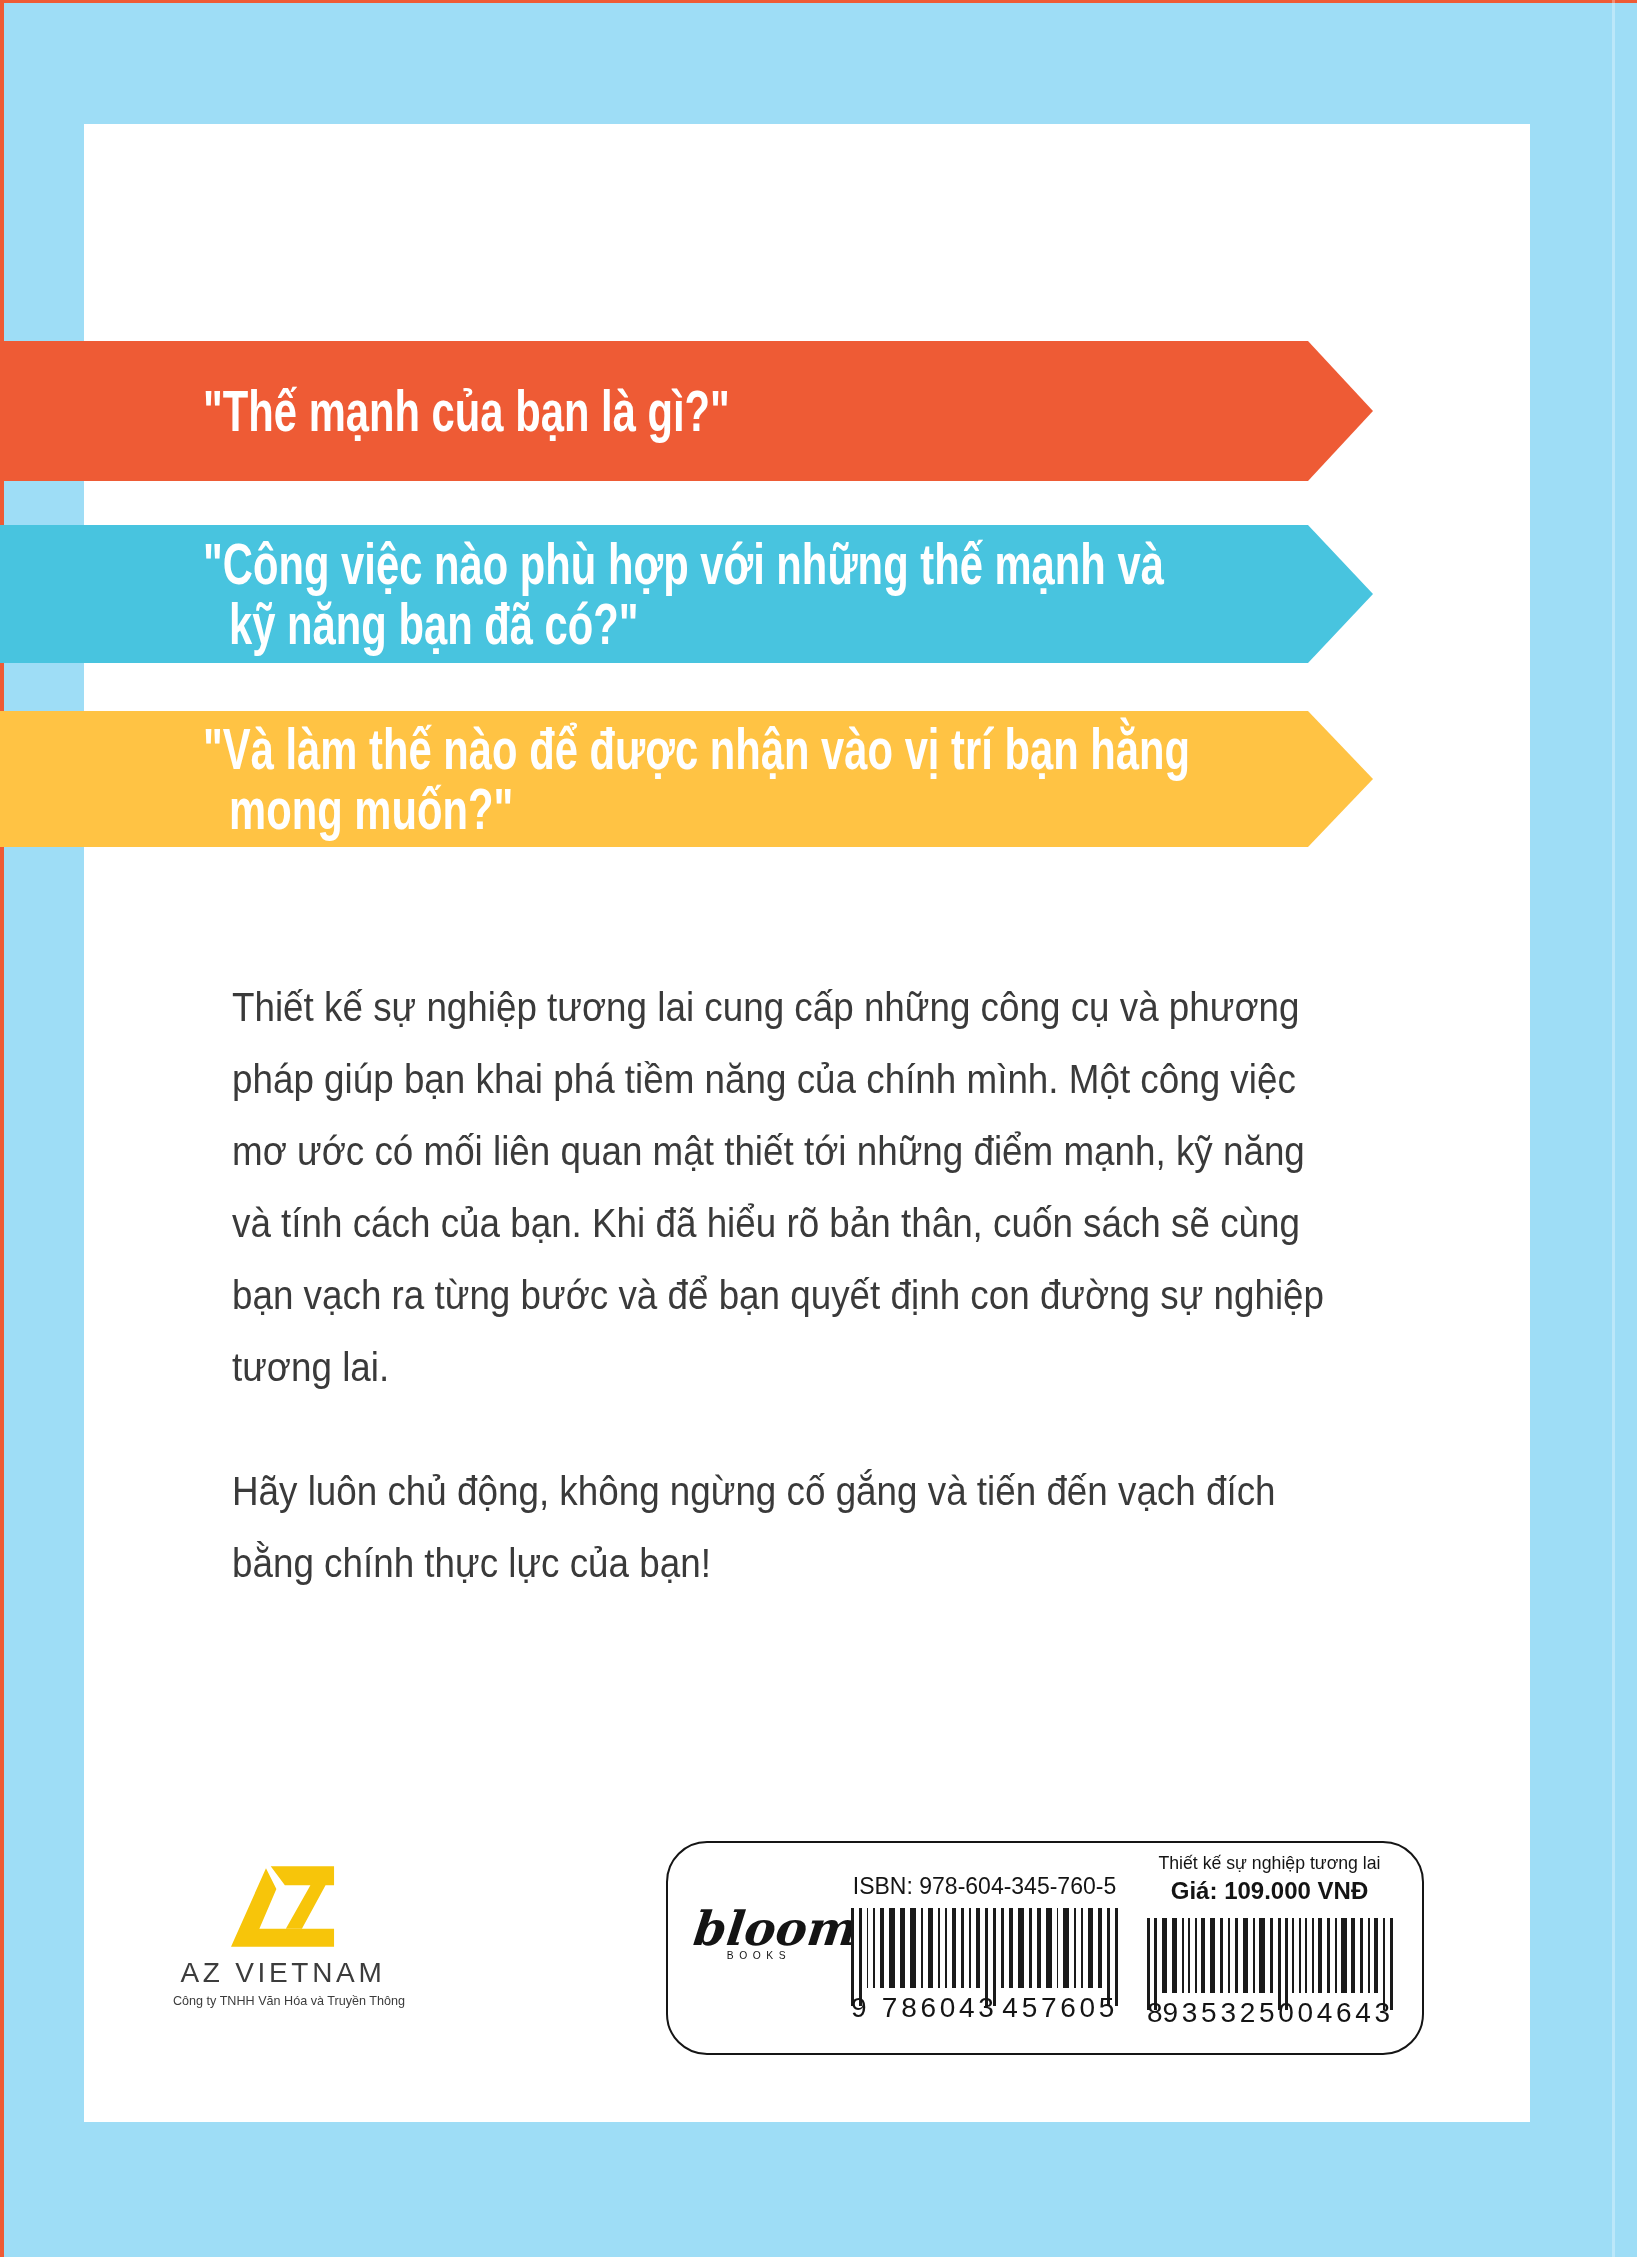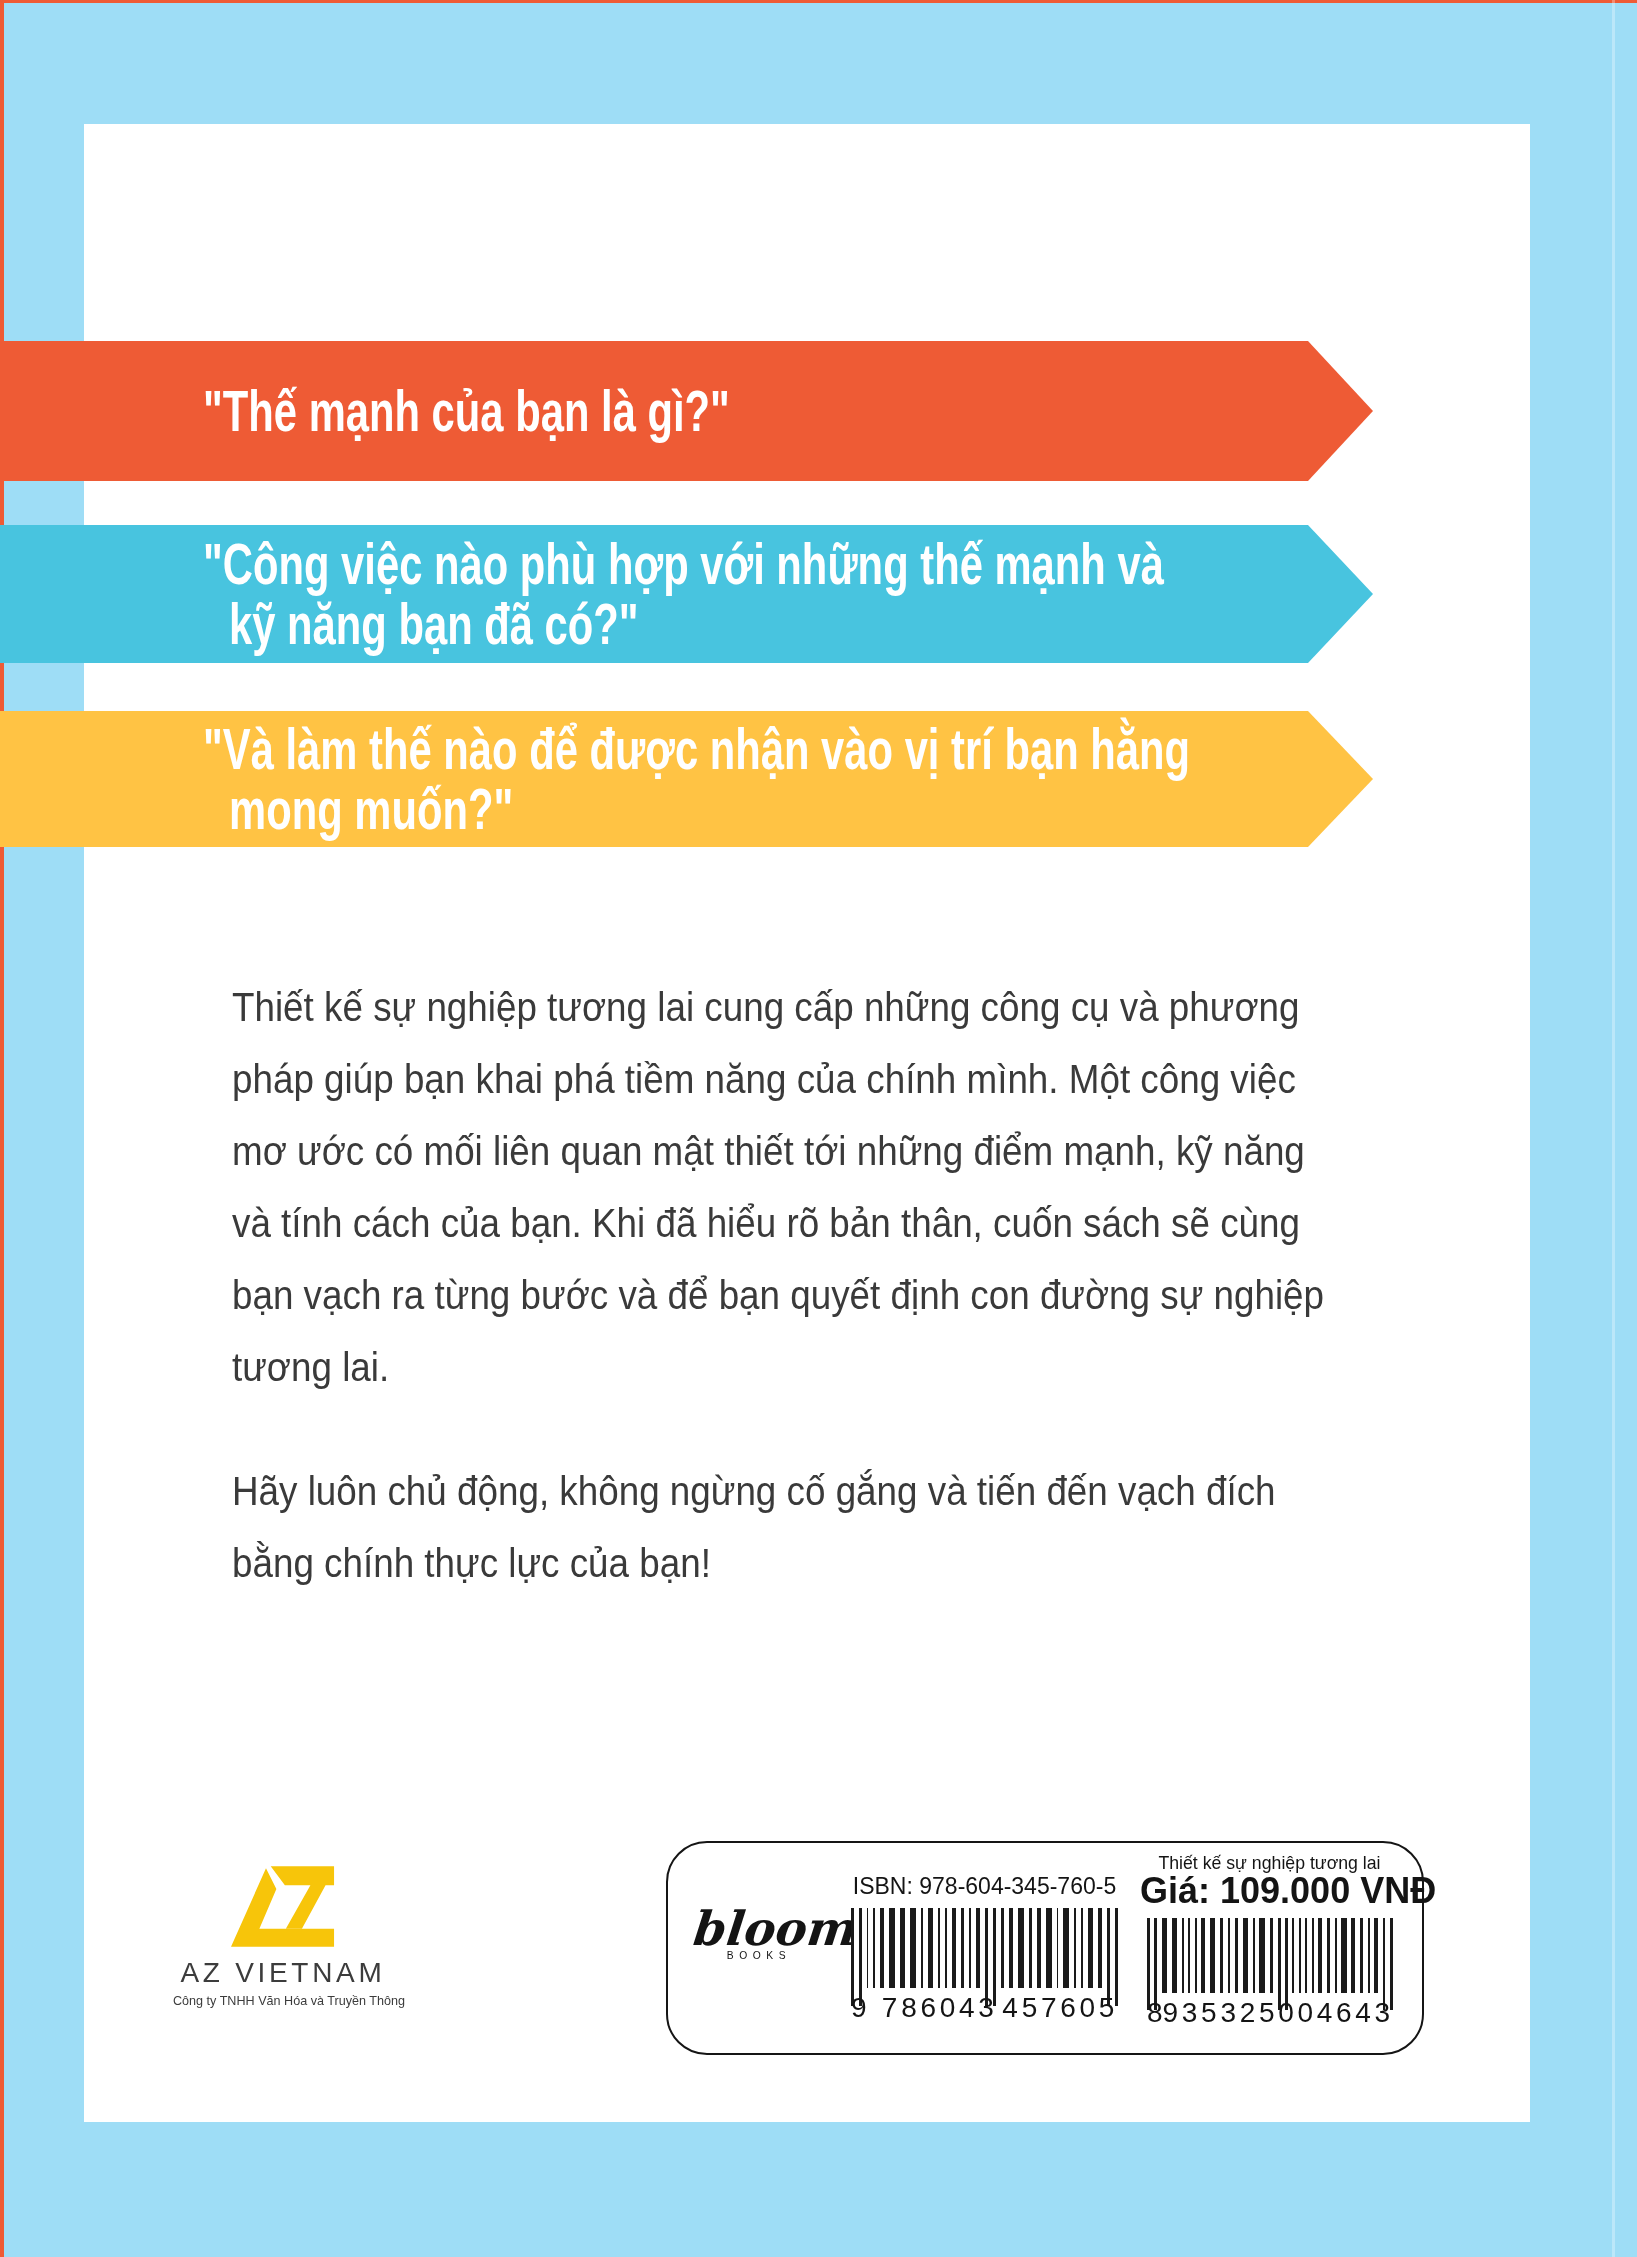--- a/index.html
+++ b/index.html
@@ -48,21 +48,21 @@
   }
   .bloom{position:absolute;left:26px;top:62px;width:145px;text-align:center;}
   .bloom-word{
     font-family:"DejaVu Serif","Liberation Serif",serif;font-style:italic;font-weight:bold;
     font-size:47px;line-height:48px;transform:skewX(-7deg);
   }
   .bloom-sub{font-size:10.3px;letter-spacing:5.6px;margin-top:-2.8px;text-align:center;padding-right:15px;}
   .isbn{position:absolute;left:183px;top:30px;width:267px;text-align:center;font-size:23px;white-space:nowrap;}
   .pricing{position:absolute;left:472px;top:9.3px;width:259px;text-align:center;}
   .bc-title{font-size:17.7px;line-height:22.4px;white-space:nowrap;}
-  .bc-price{font-size:36px;font-weight:bold;line-height:32px;white-space:nowrap;text-align:right;}
+  .bc-price{font-size:24px;font-weight:bold;line-height:32px;white-space:nowrap;}
   .bc{position:absolute;}
   .bc1{left:183px;top:65px;width:267px;}
   .bc2{left:479px;top:75px;width:246px;}
   .bars{display:flex;justify-content:space-between;align-items:flex-start;}
   .bc1 .bars{height:80px;}
   .bc2 .bars{height:75px;}
   .bar{background:#1A1A1A;height:100%;}
   .bar.guard{height:123%;}
   .digits{display:flex;align-items:baseline;font-size:28px;margin-top:3.7px;}
   .digits .lead{width:26px;}

